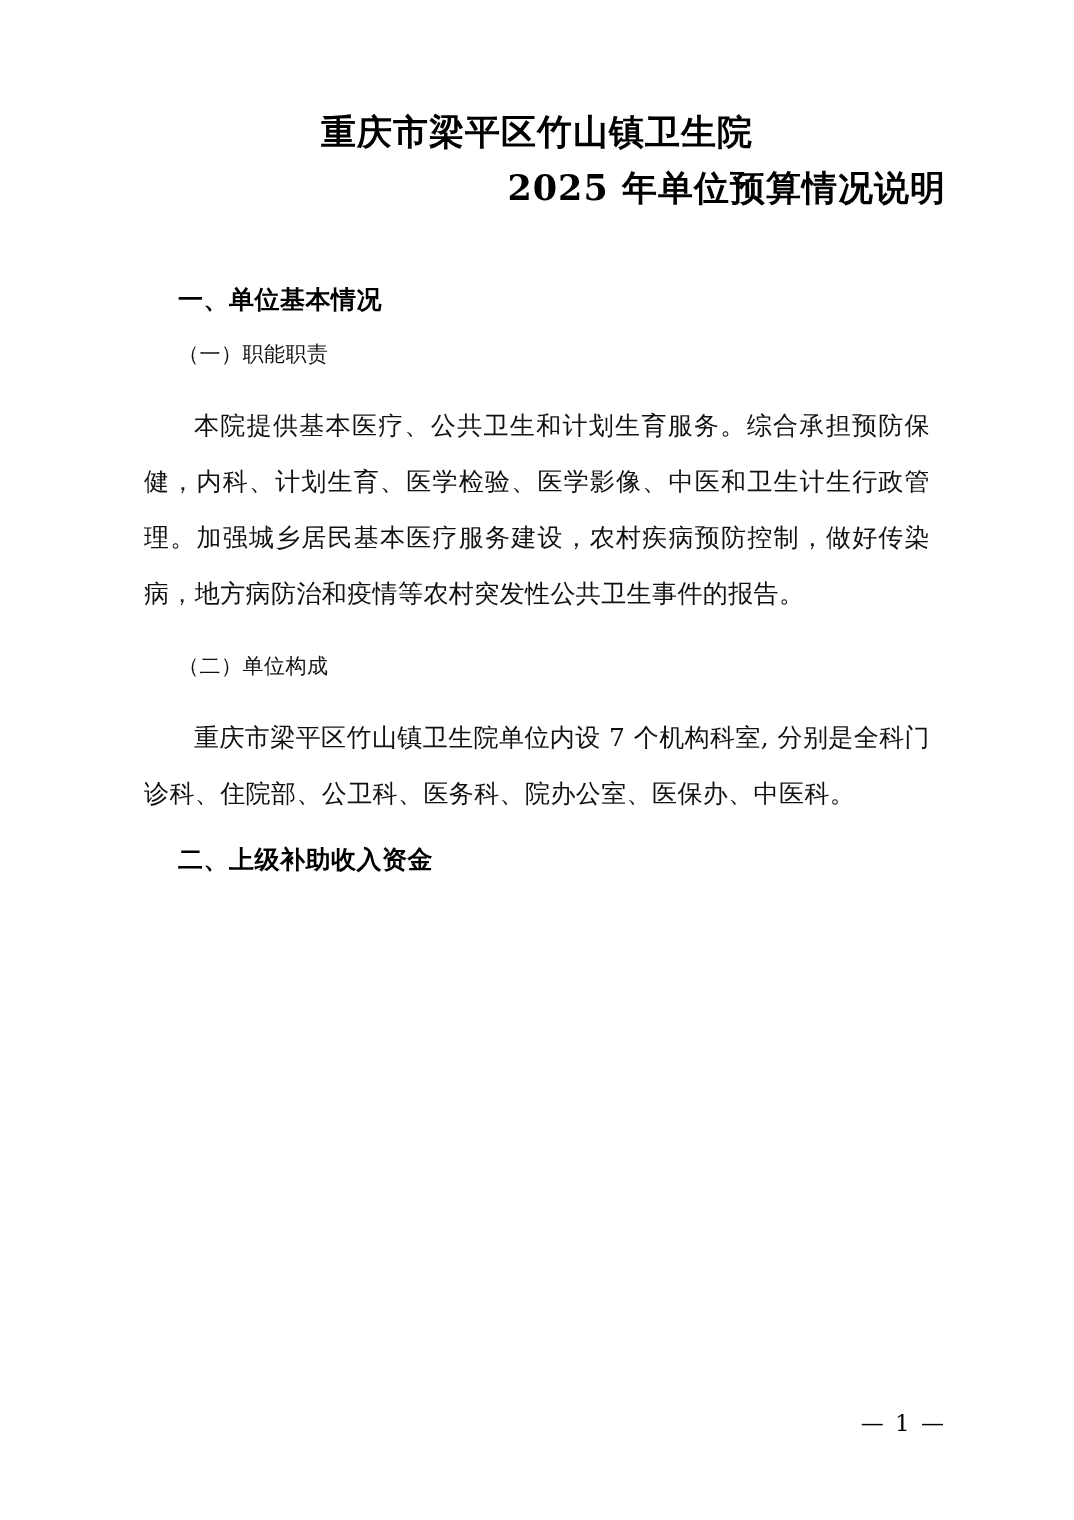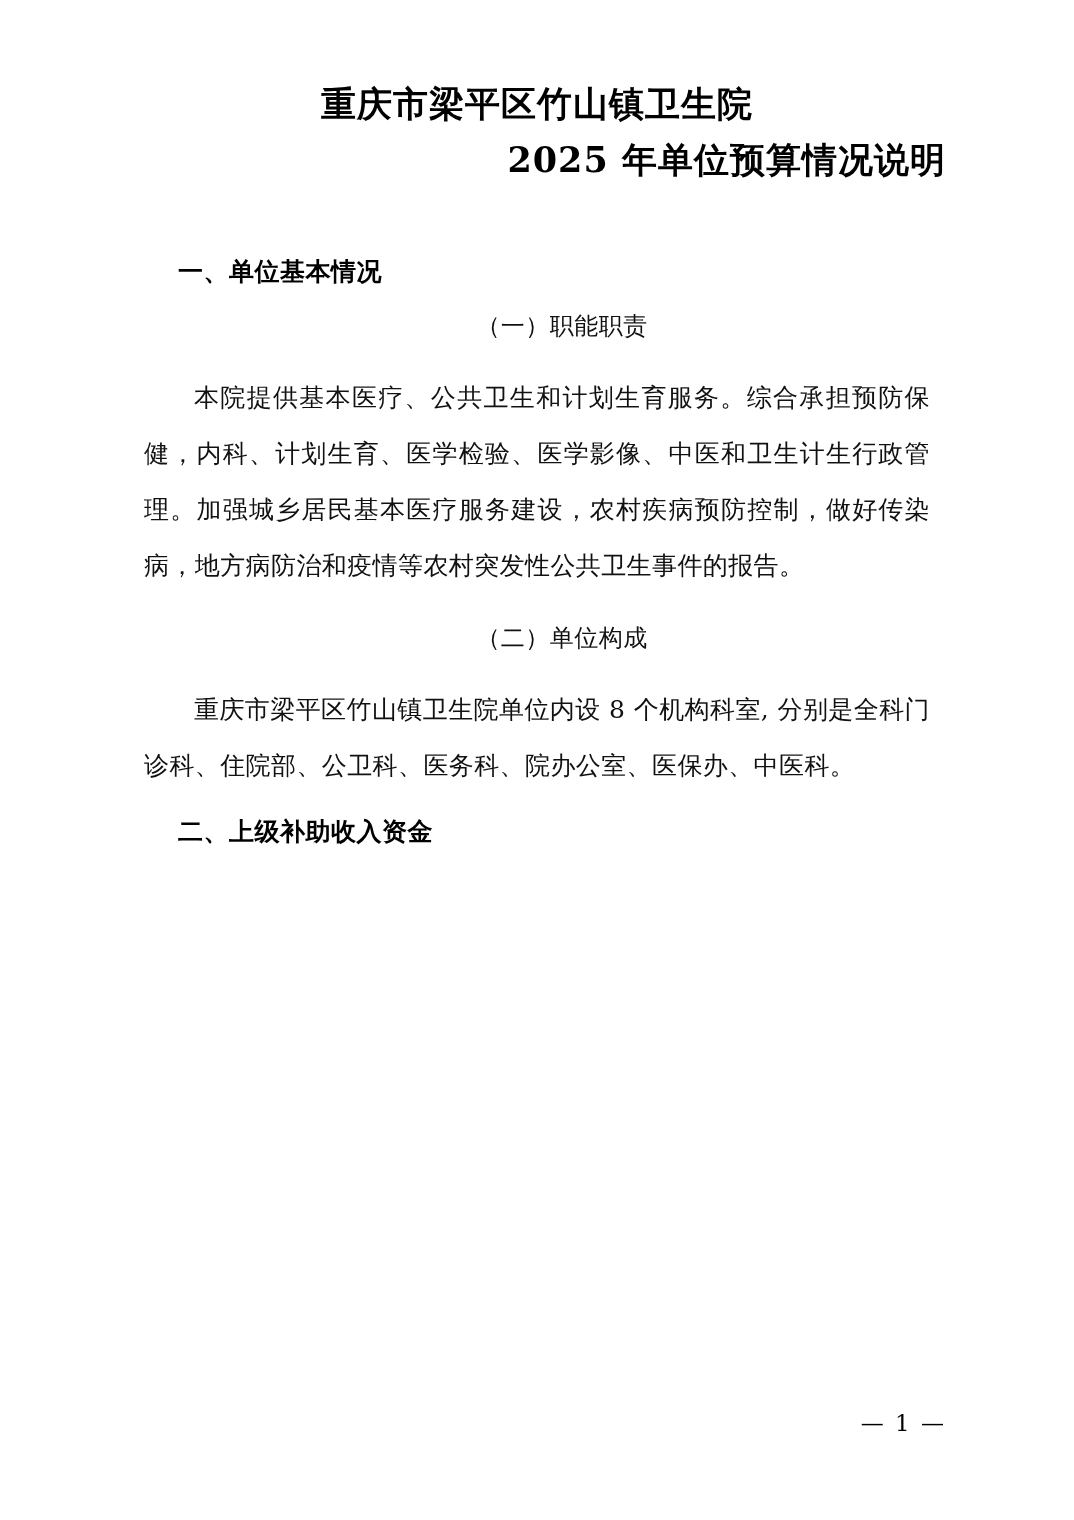--- a/index.html
+++ b/index.html
@@ -12,21 +12,21 @@
     height: 1520px;
     font-family: "DejaVu Serif", "Liberation Serif", serif;
     color: #111111;
     overflow: hidden;
   }
   .page {
     position: relative;
     width: 1074px;
     height: 1520px;
     box-sizing: border-box;
-    padding: 76px 128px 60px 128px;
+    padding: 104px 128px 60px 128px;
   }
   .doc-title {
     text-align: center;
     font-family: "DejaVu Serif", "Liberation Serif", serif;
     font-weight: bold;
     font-size: 35px;
     line-height: 56px;
     letter-spacing: 1px;
     color: #000000;
     margin: 0 0 10px 0;
@@ -43,26 +43,25 @@
     font-weight: bold;
     font-size: 25px;
     line-height: 48px;
     margin: 0;
     padding: 0;
     text-indent: 50px;
     color: #000000;
     letter-spacing: 0.5px;
   }
   .sub-heading {
-    font-size: 24px;
+    font-size: 21px;
     line-height: 56px;
     margin: 0;
     text-indent: 50px;
     letter-spacing: 0.5px;
-    text-align: center;
   }
   p.body-text {
     font-size: 25px;
     line-height: 56px;
     margin: 16px;
     text-indent: 50px;
     text-align: justify;
     text-justify: inter-ideograph;
     letter-spacing: 0.4px;
   }
@@ -88,20 +87,20 @@
   <div class="spacer-after-title"></div>
 
   <h2 class="section-heading">一、单位基本情况</h2>
 
   <div class="sub-heading">（一）职能职责</div>
 
   <p class="body-text">本院提供基本医疗、公共卫生和计划生育服务。综合承担预防保健，内科、计划生育、医学检验、医学影像、中医和卫生计生行政管理。加强城乡居民基本医疗服务建设，农村疾病预防控制，做好传染病，地方病防治和疫情等农村突发性公共卫生事件的报告。</p>
 
   <div class="sub-heading">（二）单位构成</div>
 
-  <p class="body-text">重庆市梁平区竹山镇卫生院单位内设 8 个机构科室, 分别是全科门诊科、住院部、公卫科、医务科、院办公室、医保办、中医科。</p>
+  <p class="body-text">重庆市梁平区竹山镇卫生院单位内设 7 个机构科室, 分别是全科门诊科、住院部、公卫科、医务科、院办公室、医保办、中医科。</p>
 
   <h2 class="section-heading">二、上级补助收入资金</h2>
 
 
   <div class="page-number">— 1 —</div>
 
 </div>
 
 </body></html>

